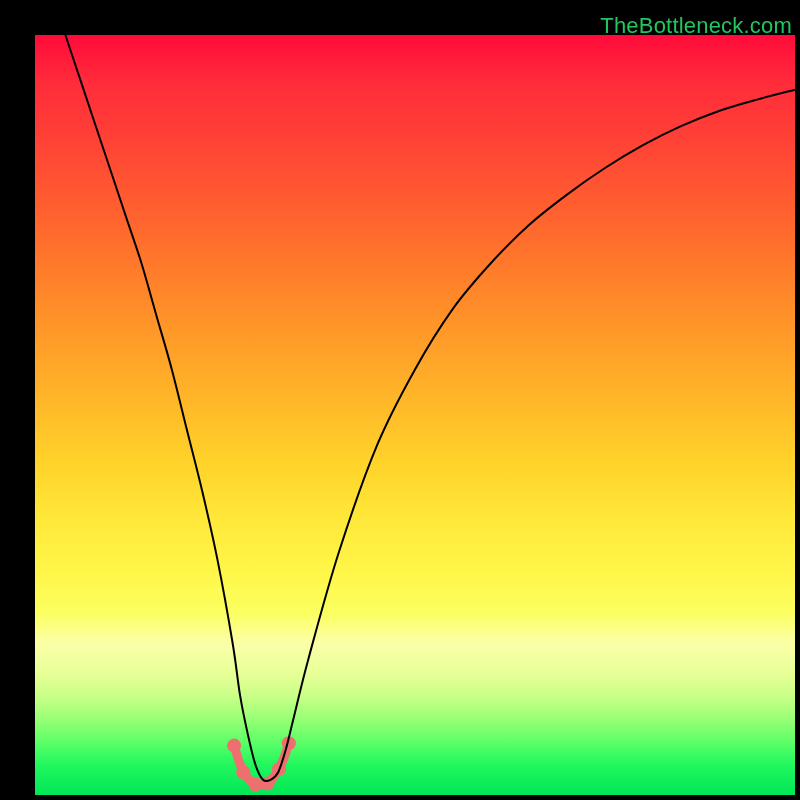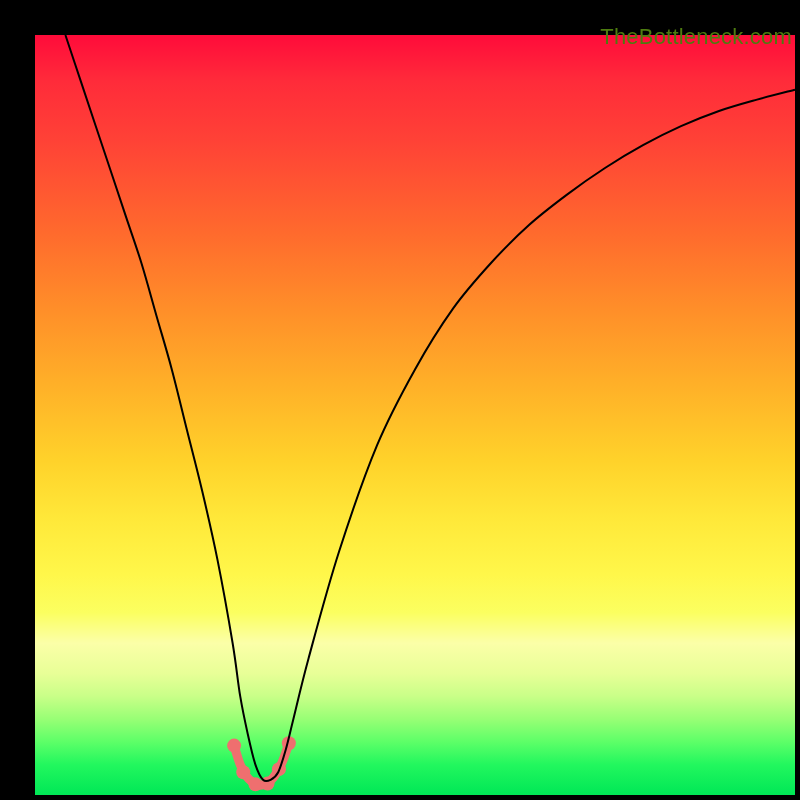--- a/index.html
+++ b/index.html
@@ -39,23 +39,23 @@
       #fbffa8 80%,
       #e8ff97 84%,
       #c9ff88 87%,
       #98ff75 90%,
       #5dff68 93%,
       #22f75e 96%,
       #00e756 100%);
   }
   .watermark {
     position: absolute;
-    top: 24px;
+    top: 13px;
     right: 8px;
-    color: #4d7c0f;
+    color: #22c55e;
     font-size: 22px;
     letter-spacing: 0.2px;
     font-weight: 400;
   }
   svg.curve {
     position: absolute;
     left: 35px;
     top: 35px;
     width: 760px;
     height: 760px;

